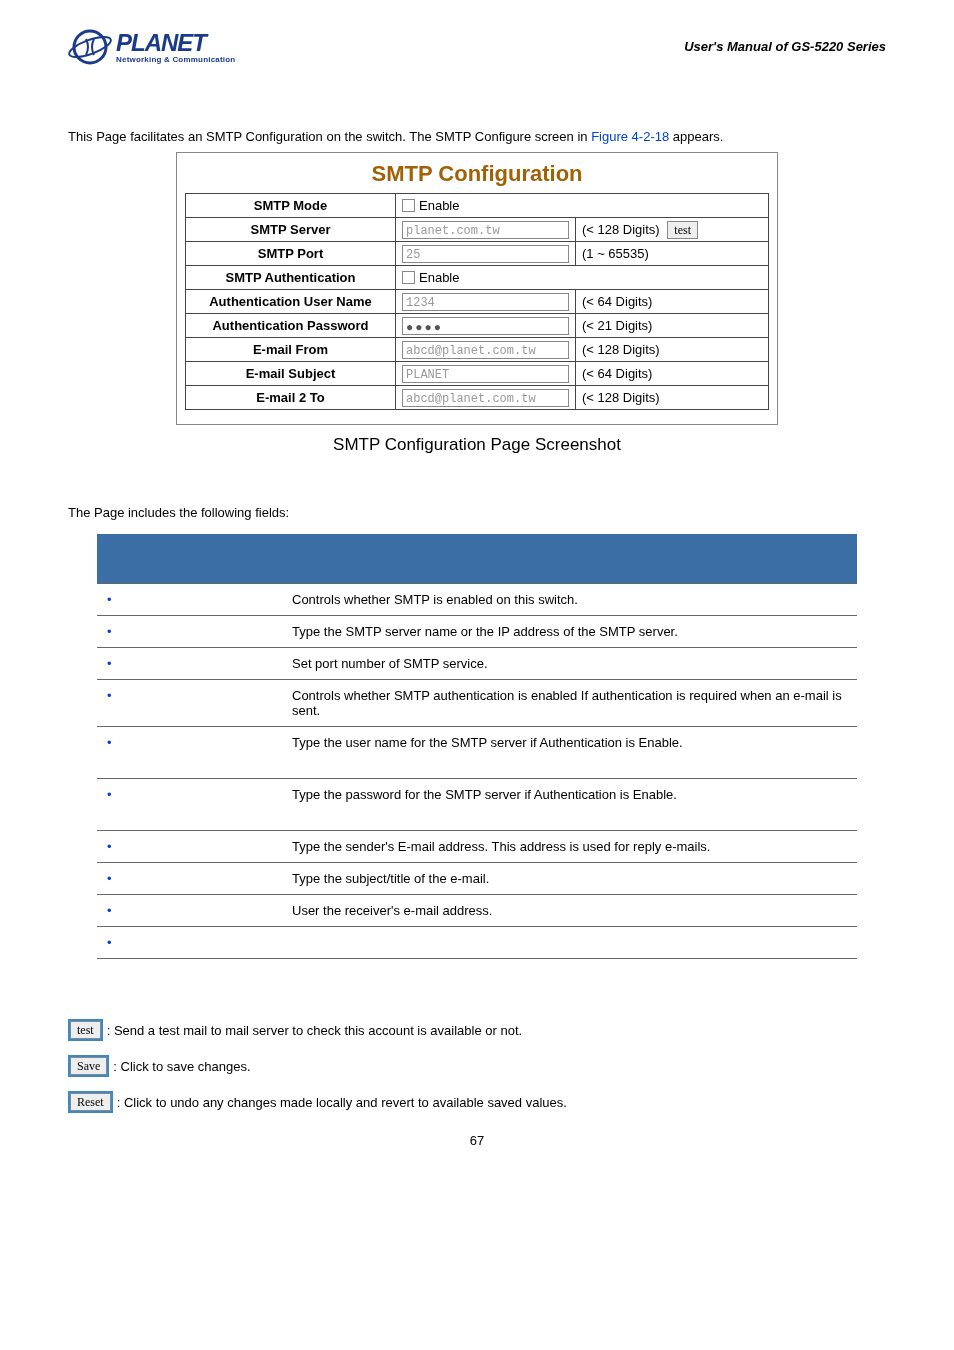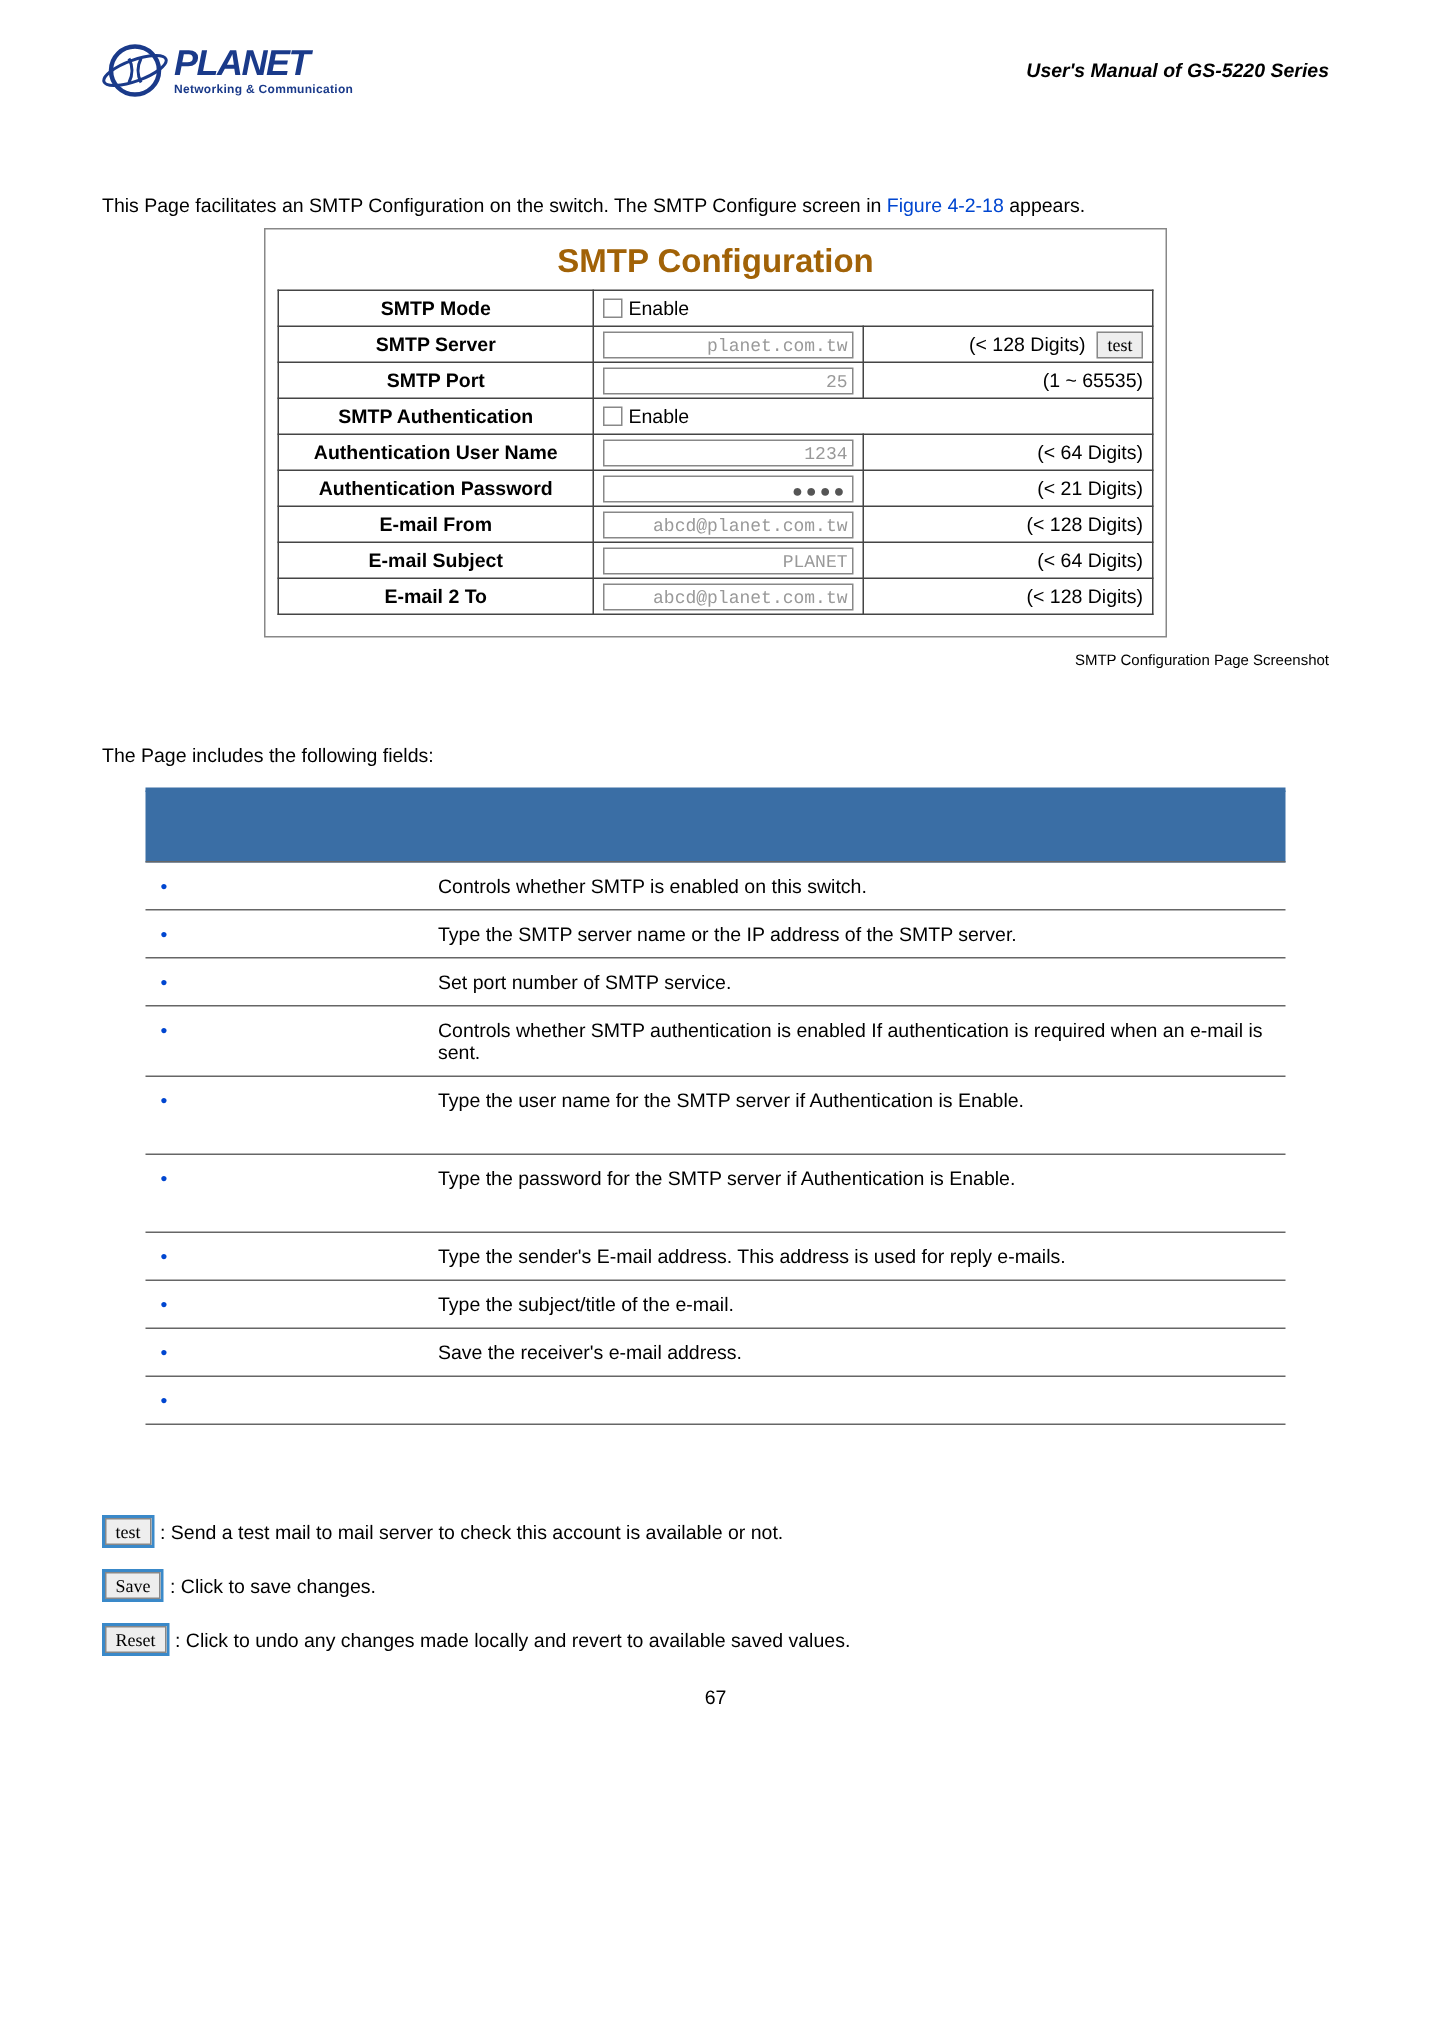--- a/index.html
+++ b/index.html
@@ -72,21 +72,20 @@
     width: 100%;
     border-collapse: collapse;
   }
   .smtp-table td {
     border: 1px solid #444;
     padding: 2px 6px;
     font-size: 13px;
     vertical-align: middle;
     height: 24px;
     background: #fff;
-    text-align: right;
   }
   .smtp-table td.label {
     text-align: center;
     font-weight: bold;
     width: 210px;
   }
   .smtp-table td.valcell { width: 180px; }
   .smtp-table td.hint { border-left: none; font-size: 13px; }
   .input-like {
     width: 100%;
@@ -112,21 +111,21 @@
     background:#eee;
     font-family:'Times New Roman', serif;
     font-size:12px;
     padding:0 6px;
     height:18px;
     line-height:16px;
     cursor:pointer;
     margin-left:4px;
   }
   .btn-row { text-align:center; margin-top:14px;}
-  .caption { text-align:right; font-size:10px; margin: 10px 0 50px 0;}
+  .caption { text-align:center; font-size:17px; margin: 10px 0 50px 0;}
 
   .fields-intro { margin-bottom: 14px; }
 
   .fields-table {
     width: 760px;
     margin: 0 auto 60px auto;
     border-collapse: collapse;
     font-size:13px;
   }
   .fields-table thead td {
@@ -309,21 +308,21 @@
       <tr>
         <td class="obj"><span class="bullet">•</span></td>
         <td>Type the sender's E-mail address. This address is used for reply e-mails.</td>
       </tr>
       <tr>
         <td class="obj"><span class="bullet">•</span></td>
         <td>Type the subject/title of the e-mail.</td>
       </tr>
       <tr>
         <td class="obj"><span class="bullet">•</span></td>
-        <td>Save the receiver's e-mail address.</td>
+        <td>User the receiver's e-mail address.</td>
       </tr>
       <tr>
         <td class="obj"><span class="bullet">•</span></td>
         <td></td>
       </tr>
     </tbody>
 </table>
 
 <div class="btn-desc-list">
   <div class="btn-desc">

